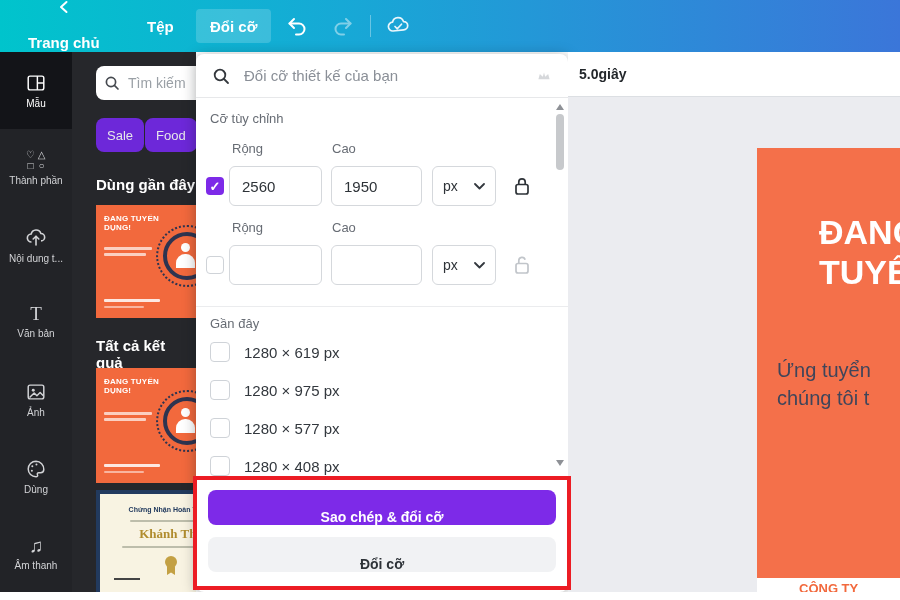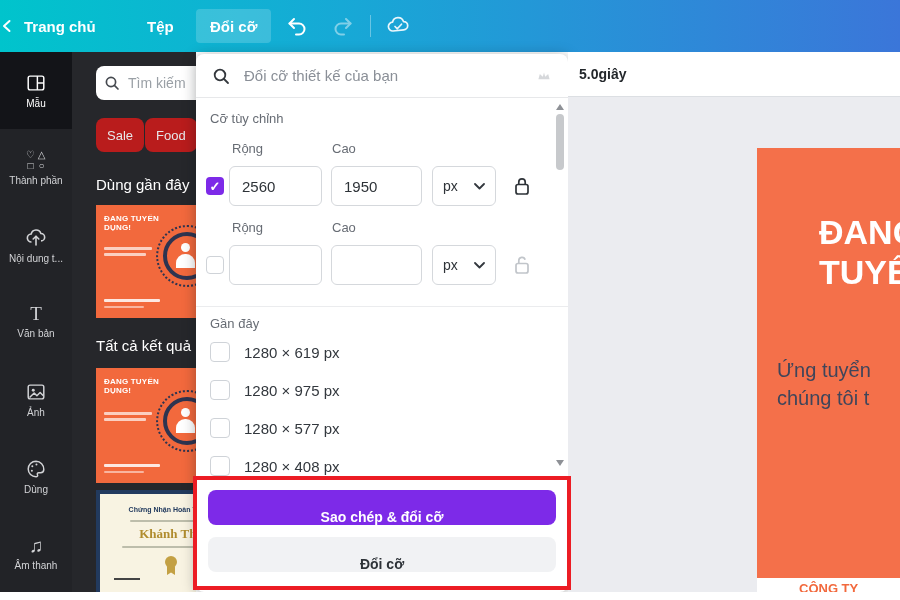--- a/index.html
+++ b/index.html
@@ -22,23 +22,23 @@
   .rail-item svg{display:block;}
   .shape-grid{display:grid;grid-template-columns:11px 11px;grid-template-rows:11px 11px;
     font-size:10px;line-height:11px;text-align:center;color:#d2d3d6;}
   
   .panel{left:72px;top:52px;width:124px;height:540px;background:#26272b;overflow:hidden;}
   .p-search{position:absolute;left:24px;top:14px;width:176px;height:34px;background:#fff;
     border-radius:8px;display:flex;align-items:center;padding:0 8px;box-sizing:border-box;}
   .p-search input{border:none;outline:none;font-size:14px;width:100px;margin-left:6px;
     font-family:"Liberation Sans",sans-serif;color:#202124;}
   .p-search input::placeholder{color:#9aa0a6;}
-  .chip{position:absolute;top:66px;height:34px;background:#b91c1c;border-radius:8px;color:#e6e7e9;
+  .chip{position:absolute;top:66px;height:34px;background:#6d28d9;border-radius:8px;color:#e6e7e9;
     font-size:13px;display:flex;align-items:center;padding:0 11px;cursor:pointer;}
-  .p-head{position:absolute;left:24px;color:#fff;font-size:15px;font-weight:normal;}
+  .p-head{position:absolute;left:24px;color:#fff;font-size:15px;font-weight:bold;}
   .thumb{position:absolute;left:24px;width:150px;background:#f2693d;overflow:hidden;cursor:pointer;}
   .t-title{position:absolute;left:8px;top:9px;width:62px;color:#fff;font-weight:bold;
     font-size:8px;line-height:9px;letter-spacing:.2px;}
   .t-bar{position:absolute;height:3px;background:rgba(255,255,255,.85);border-radius:1px;}
   .t-circle{position:absolute;width:58px;height:58px;border:2px dotted #2e3450;border-radius:50%;
     display:flex;align-items:center;justify-content:center;}
   .t-circle-in{width:40px;height:40px;border:4px solid #2e3450;border-radius:50%;position:relative;background:#f2693d;}
   .t-person-head{position:absolute;left:14px;top:7px;width:9px;height:9px;border-radius:50%;background:#fff;}
   .t-person-body{position:absolute;left:9px;top:18px;width:19px;height:14px;border-radius:9px 9px 0 0;background:#fff;}
   .cert{position:absolute;left:24px;width:150px;background:#223a5e;padding:4px;box-sizing:border-box;cursor:pointer;}
@@ -101,21 +101,21 @@
     font-weight:500;white-space:nowrap;}
   .pg-foot{position:absolute;left:42px;top:433px;font-size:13px;font-weight:bold;color:#f2693d;white-space:nowrap;}
   .bottom-strip{left:0;top:592px;width:900px;height:8px;background:#fff;z-index:60;}
 </style>
 </head>
 <body>
 
 <div id="app">
 
   <div class="abs topbar">
-    <div class="tb-item" style="left:0;gap:10px;">
+    <div class="tb-item" style="left:28px;gap:20px;flex-direction:column;">
       <svg width="14" height="14" viewBox="0 0 14 14">
         <polyline points="9.5,2 4,7 9.5,12" fill="none" stroke="#fff" stroke-width="2" stroke-linecap="round" stroke-linejoin="round"></polyline>
       </svg>
       <span>Trang chủ</span>
     </div>
     <div class="tb-item" style="left:147px;">
       <span>Tệp</span>
     </div>
     <div class="tb-item tb-chip" style="left:196px;">
       <span>Đổi cỡ</span>

